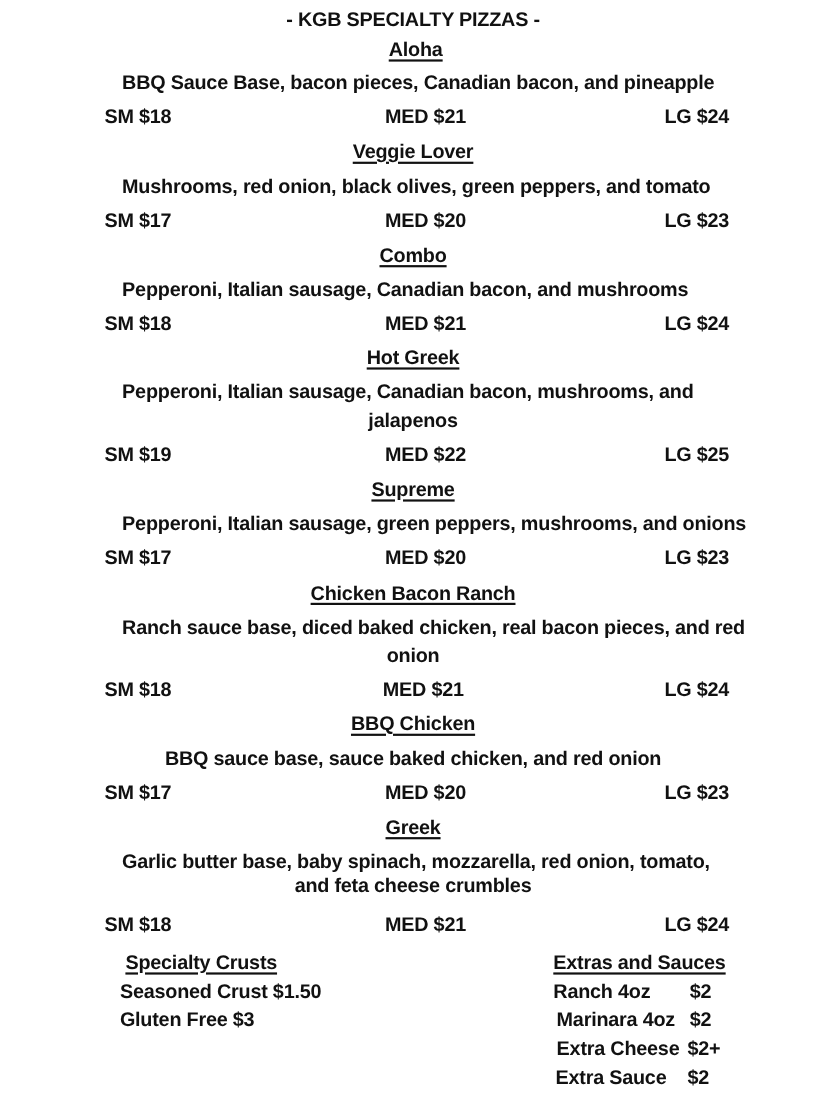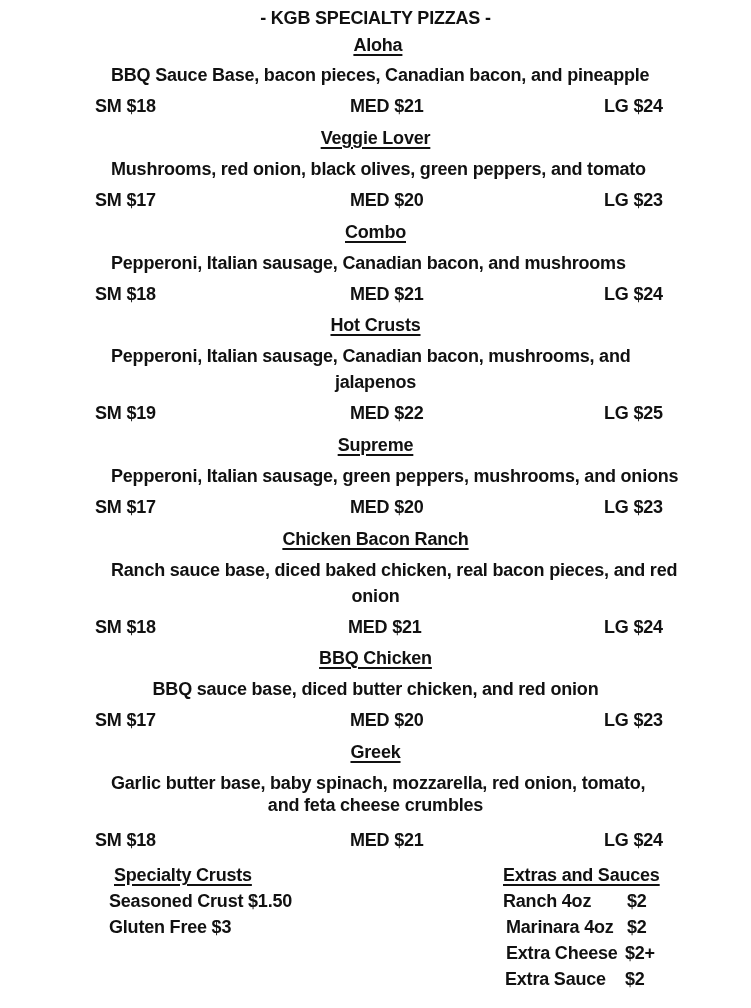--- a/index.html
+++ b/index.html
@@ -88,42 +88,42 @@
 <div class="price sm" style="top:187px;">SM $17</div>
 <div class="price med" style="top:187px;">MED $20</div>
 <div class="price lg" style="top:187px;">LG $23</div>
 
 <div class="line center" style="top:219px;"><span class="pizza-name">Combo</span></div>
 <div class="line desc-left" style="top:250px;">Pepperoni, Italian sausage, Canadian bacon, and mushrooms</div>
 <div class="price sm" style="top:281px;">SM $18</div>
 <div class="price med" style="top:281px;">MED $21</div>
 <div class="price lg" style="top:281px;">LG $24</div>
 
-<div class="line center" style="top:312px;"><span class="pizza-name">Hot Crusts</span></div>
+<div class="line center" style="top:312px;"><span class="pizza-name">Hot Greek</span></div>
 <div class="line desc-left" style="top:343px;">Pepperoni, Italian sausage, Canadian bacon, mushrooms, and</div>
 <div class="line center" style="top:369px;">jalapenos</div>
 <div class="price sm" style="top:400px;">SM $19</div>
 <div class="price med" style="top:400px;">MED $22</div>
 <div class="price lg" style="top:400px;">LG $25</div>
 
 <div class="line center" style="top:432px;"><span class="pizza-name">Supreme</span></div>
 <div class="line desc-left" style="top:463px;">Pepperoni, Italian sausage, green peppers, mushrooms, and onions</div>
 <div class="price sm" style="top:494px;">SM $17</div>
 <div class="price med" style="top:494px;">MED $20</div>
 <div class="price lg" style="top:494px;">LG $23</div>
 
 <div class="line center" style="top:526px;"><span class="pizza-name">Chicken Bacon Ranch</span></div>
 <div class="line desc-left" style="top:557px;">Ranch sauce base, diced baked chicken, real bacon pieces, and red</div>
 <div class="line center" style="top:583px;">onion</div>
 <div class="price sm" style="top:614px;">SM $18</div>
 <div class="price med" style="top:614px; left:348px;">MED $21</div>
 <div class="price lg" style="top:614px;">LG $24</div>
 
 <div class="line center" style="top:645px;"><span class="pizza-name">BBQ Chicken</span></div>
-<div class="line center" style="top:676px;">BBQ sauce base, diced butter chicken, and red onion</div>
+<div class="line center" style="top:676px;">BBQ sauce base, sauce baked chicken, and red onion</div>
 <div class="price sm" style="top:707px;">SM $17</div>
 <div class="price med" style="top:707px;">MED $20</div>
 <div class="price lg" style="top:707px;">LG $23</div>
 
 <div class="line center" style="top:739px;"><span class="pizza-name">Greek</span></div>
 <div class="line desc-left" style="top:770px;">Garlic butter base, baby spinach, mozzarella, red onion, tomato,</div>
 <div class="line center" style="top:792px;">and feta cheese crumbles</div>
 <div class="price sm" style="top:827px;">SM $18</div>
 <div class="price med" style="top:827px;">MED $21</div>
 <div class="price lg" style="top:827px;">LG $24</div>

